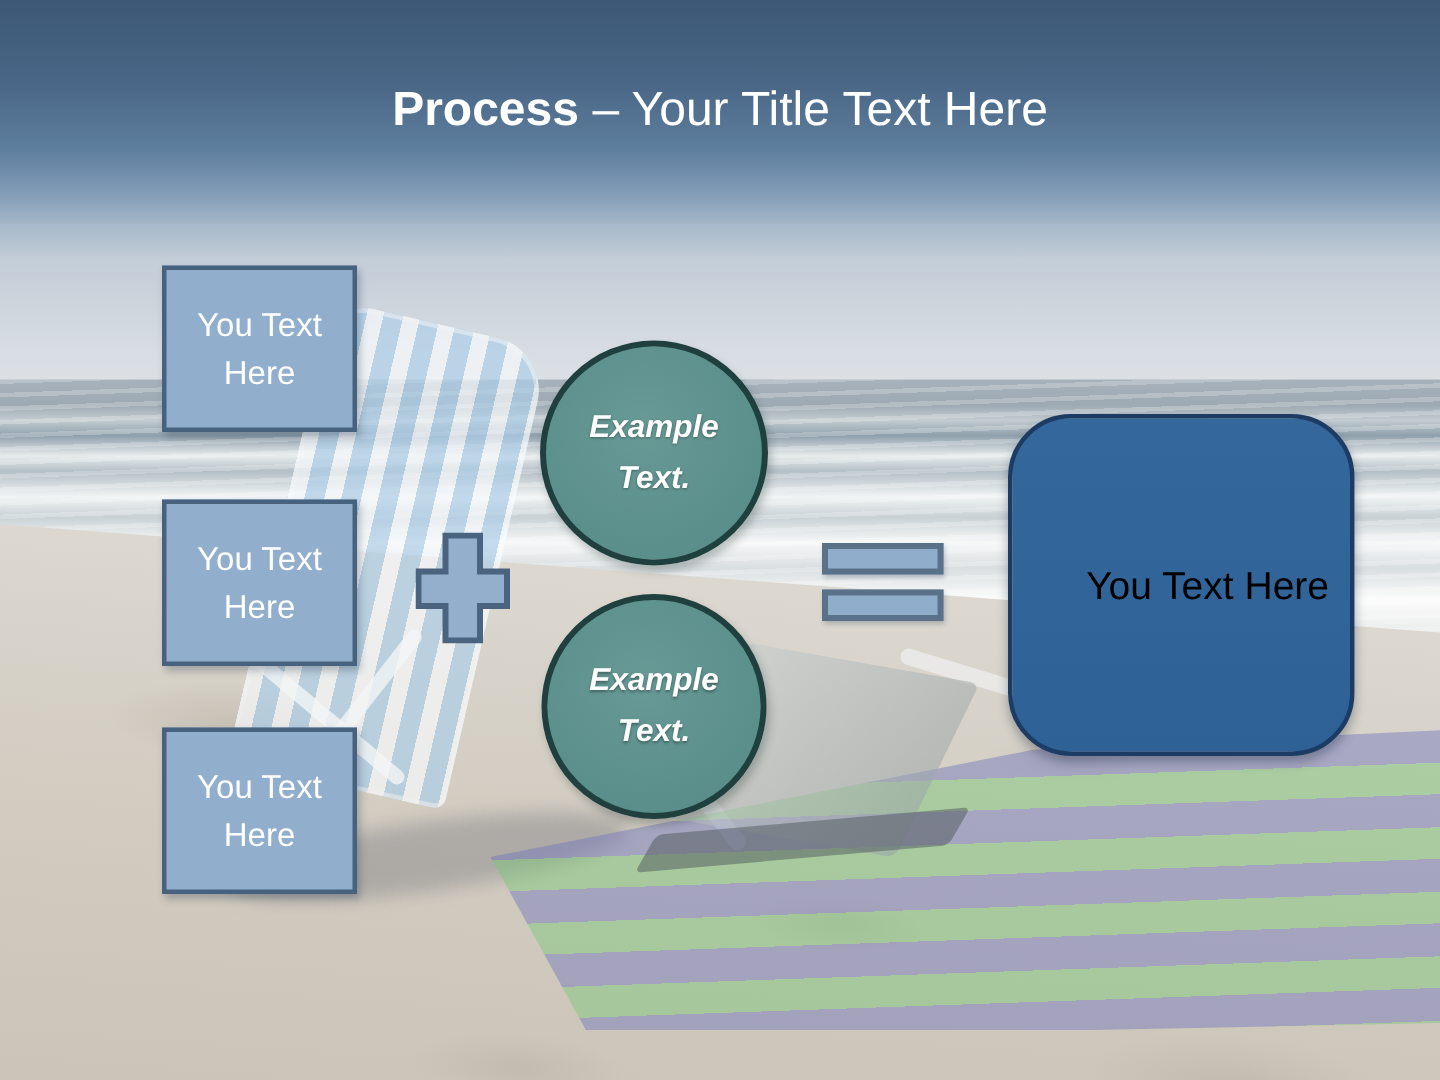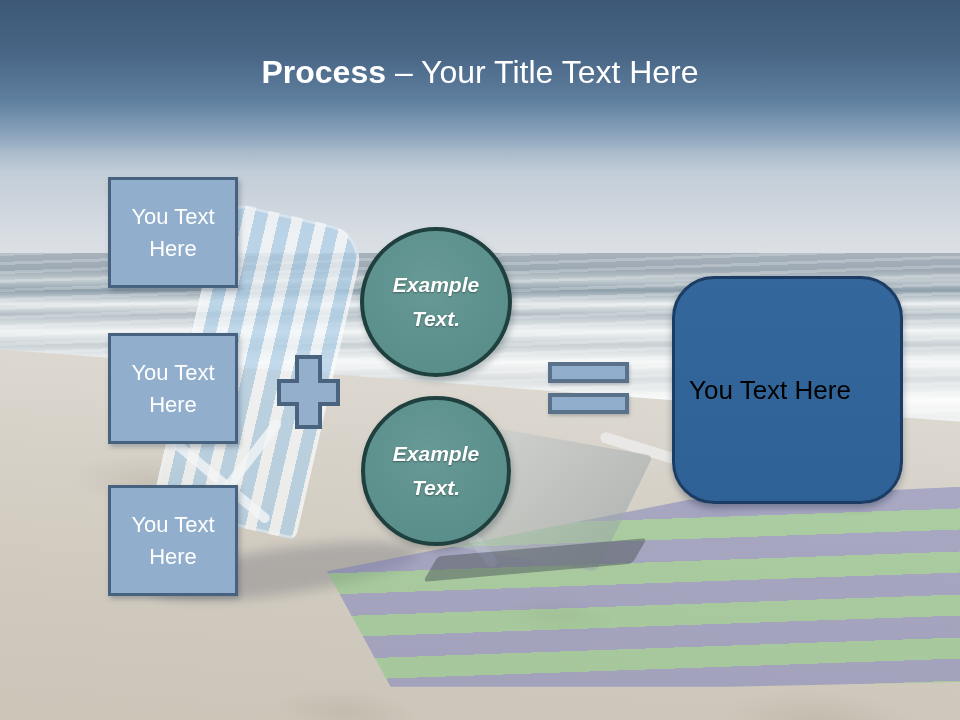--- a/index.html
+++ b/index.html
@@ -52,21 +52,21 @@
     background:linear-gradient(180deg,
       rgba(60,88,118,1) 0%, rgba(74,103,135,1) 30%, rgba(94,126,158,1) 52%,
       rgba(118,148,177,.85) 66%, rgba(158,179,199,.5) 80%,
       rgba(200,213,224,.18) 91%, rgba(220,228,234,0) 100%);}
   .title{position:absolute;left:0;top:52px;width:960px;z-index:4;text-align:center;
     color:#FFFFFF;font-size:32px;line-height:40px;}
   .title .t-bold{font-weight:700;}
   .title .t-rest{font-weight:400;margin-left:9px;}
   
   .shape{position:absolute;z-index:3;box-sizing:border-box;display:flex;
-    align-items:center;justify-content:flex-start;text-align:center;}
+    align-items:center;justify-content:flex-end;text-align:center;}
   .input-box{left:108px;width:130px;height:111px;background:#91AECC;
     border:3px solid #47627E;color:#FFFFFF;font-size:22px;line-height:1.45;
     padding:0 12px;box-shadow:2px 3px 5px rgba(40,55,75,.30);}
   .box1{top:177px;} .box2{top:333px;} .box3{top:485px;}
   .circle{border-radius:50%;border:4px solid #1F403E;color:#FFFFFF;
     background:radial-gradient(circle at 45% 38%,#689A96,#548A86);
     font-style:italic;font-weight:700;font-size:21px;line-height:1.6;
     padding:0 26px;text-shadow:0 1px 2px rgba(0,0,0,.35);
     box-shadow:2px 4px 6px rgba(30,45,45,.28);}
   .circle1{left:360px;top:227px;width:152px;height:150px;}

